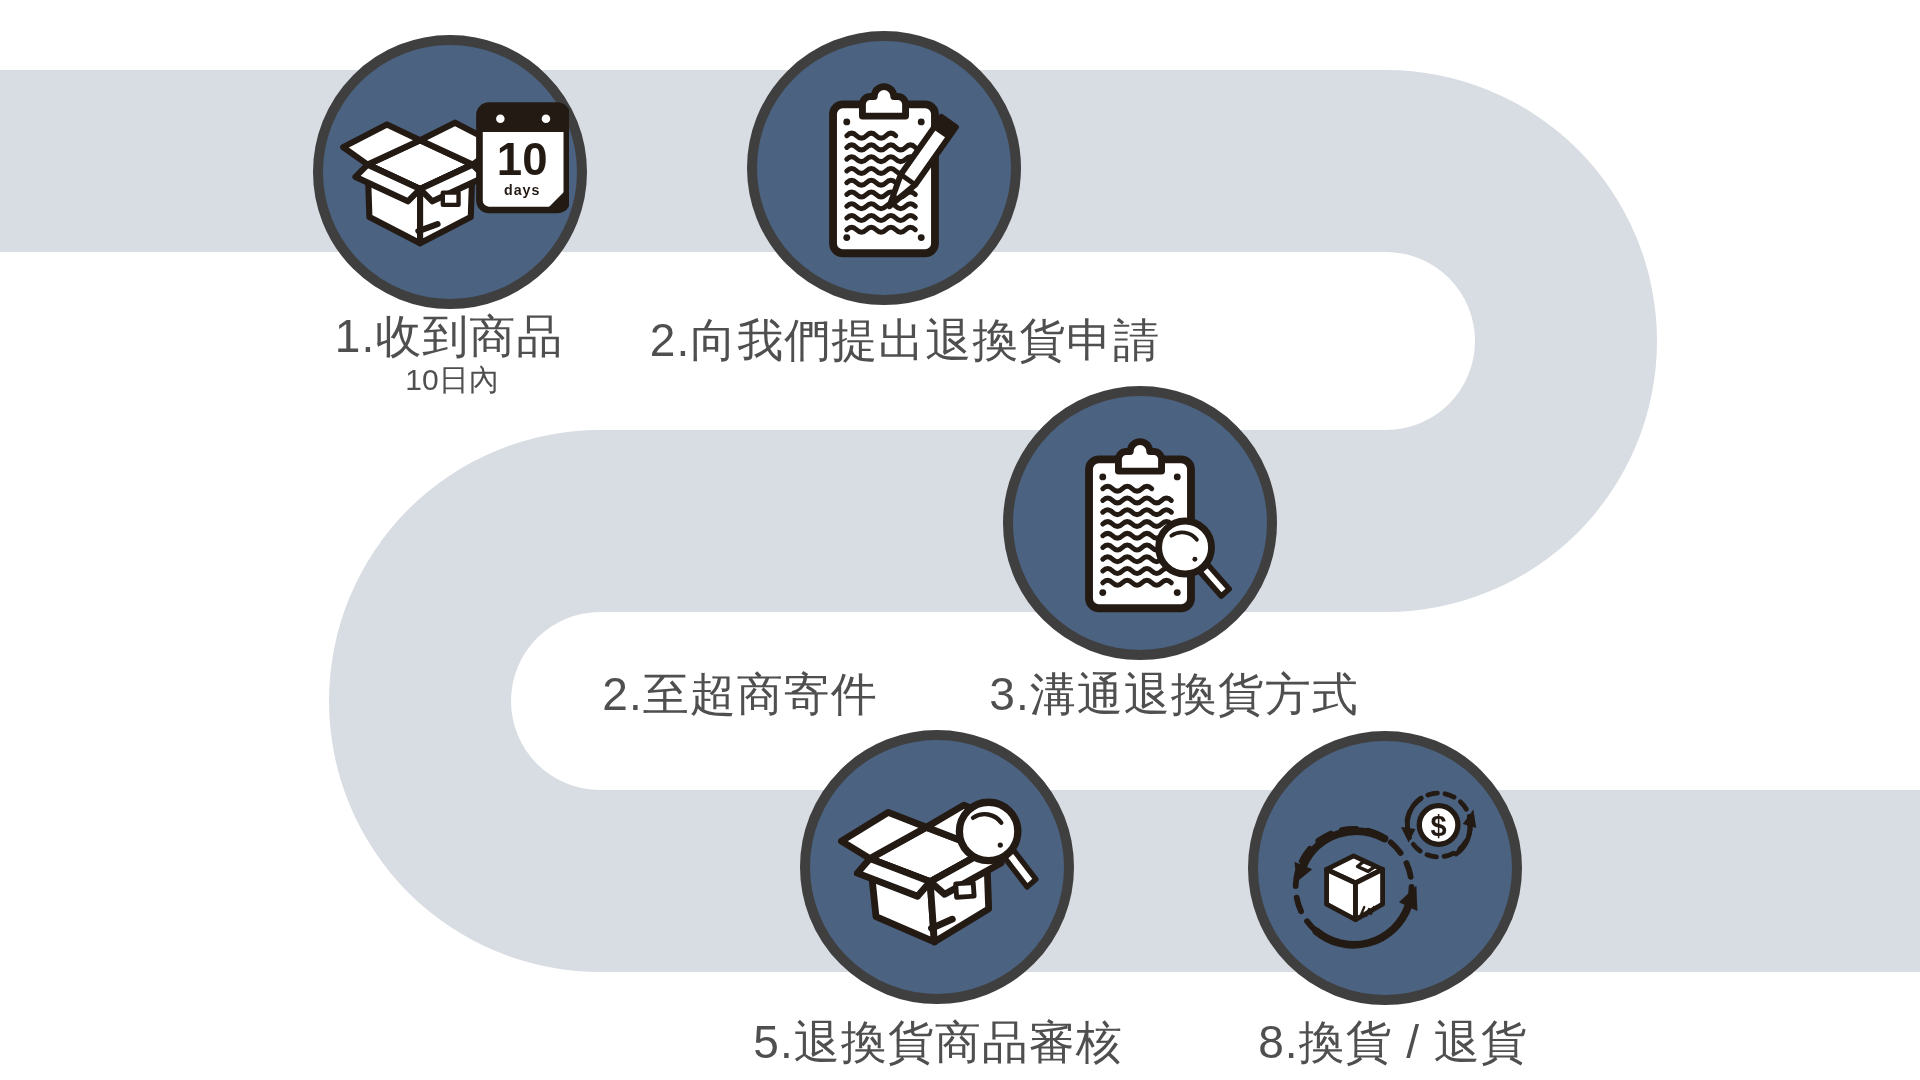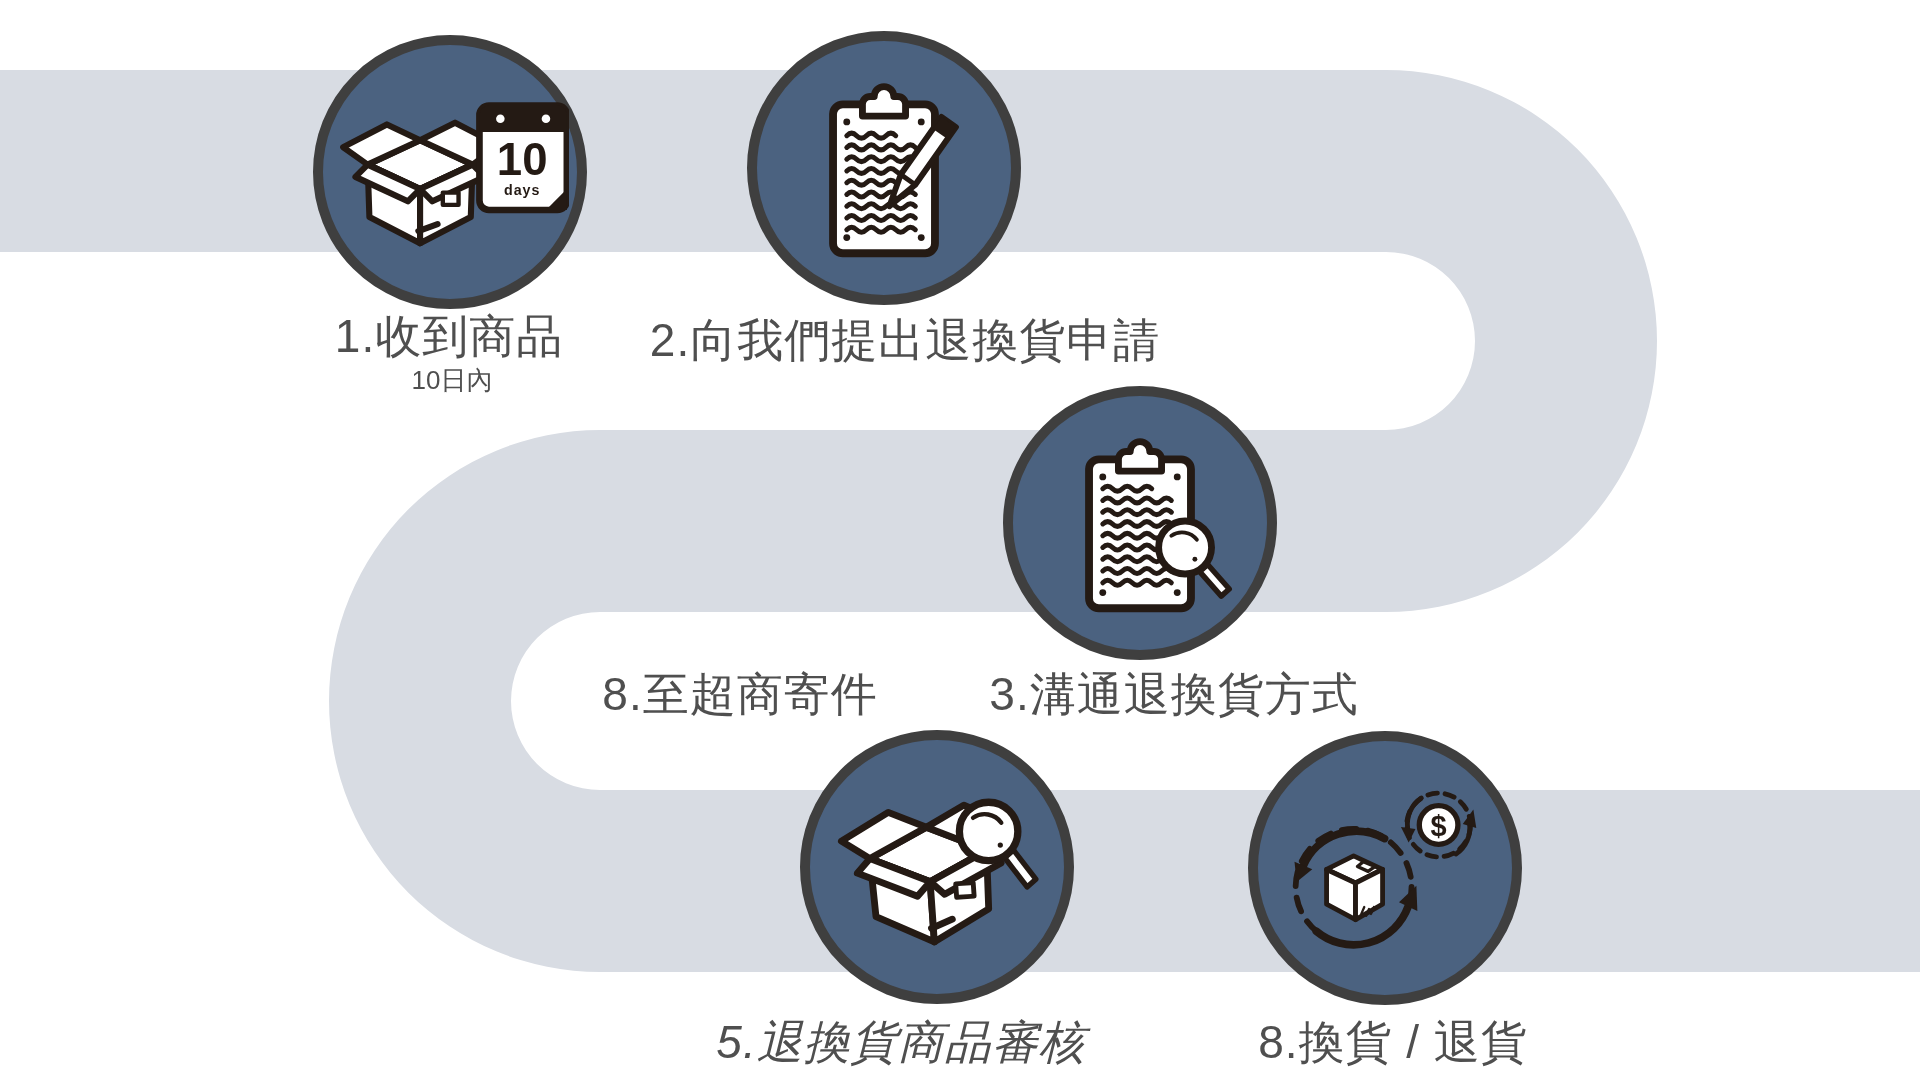--- a/index.html
+++ b/index.html
@@ -9,21 +9,21 @@
   #road-svg{position:absolute;left:0;top:0;}
   .road{fill:var(--road,#d8dce3);}
   .step-circle{position:absolute;width:274px;height:274px;box-sizing:border-box;
                border:10px solid var(--circle-border,#3f3f3f);border-radius:50%;
                background:var(--circle-fill,#4b6280);
                display:flex;align-items:center;justify-content:center;}
   .step-label{position:absolute;transform:translateX(-50%);white-space:nowrap;
               color:var(--label,#4f4f4f);font-size:46px;line-height:34px;font-weight:400;
               letter-spacing:1px;}
   .step-sublabel{position:absolute;transform:translateX(-50%);white-space:nowrap;
-              color:var(--label,#4f4f4f);font-size:26px;line-height:26px;font-weight:400;}
+              color:var(--label,#4f4f4f);font-size:30px;line-height:26px;font-weight:400;}
   
   .icon .s{fill:#ffffff;stroke:var(--ink,#241a14);stroke-linejoin:round;}
   .icon .f{fill:var(--ink,#241a14);stroke:none;}
   .icon .ln{fill:none;stroke:var(--ink,#241a14);stroke-linecap:round;stroke-linejoin:round;}
   .icon .dash{fill:none;stroke:var(--ink,#241a14);stroke-linecap:round;}
   .icon text{fill:var(--ink,#241a14);font-family:"Liberation Sans","DejaVu Sans",sans-serif;
              font-weight:bold;text-anchor:middle;}
 </style>
 </head>
 <body>
@@ -121,21 +121,21 @@
       <g>
         <polygon class="s" stroke-width="5.5" points="160.9,154.6 169.1,147.4 191.1,172.4 182.9,179.6"></polygon>
         <circle class="s" stroke-width="7" cx="146" cy="130" r="27"></circle>
         <path class="ln" stroke-width="4" d="M132 118 a19 19 0 0 1 26 4"></path>
         <circle class="f" cx="156" cy="142" r="2.5"></circle>
       </g>
     </svg>
   </div>
   <div class="step-label" style="left:1174px;top:677px;text-align:center;">3.溝通退換貨方式</div>
 
-  <div class="step-label" style="left:740px;top:677px;">8.至超商寄件</div>
+  <div class="step-label" style="left:740px;top:677px;">2.至超商寄件</div>
 
   <div class="step-circle" style="left:800px;top:730px;">
     <svg class="icon" width="224" height="200" viewBox="0 0 230 205">
       <g transform="translate(2,18) rotate(-4 100 100)">
         <polygon class="s" stroke-width="7" points="46,72 106,44 166,72 106,100"></polygon>
         <polygon class="s" stroke-width="7" points="46,72 106,100 106,162 48,132"></polygon>
         <polygon class="s" stroke-width="7" points="106,100 166,72 164,132 106,162"></polygon>
         <polygon class="s" stroke-width="7" points="46,72 106,100 92,114 32,86"></polygon>
         <polygon class="s" stroke-width="7" points="106,100 166,72 180,86 120,114"></polygon>
         <polygon class="s" stroke-width="7" points="18,52 68,26 106,44 46,72"></polygon>
@@ -144,21 +144,21 @@
         <path class="ln" stroke-width="7" d="M104 148 L126 140"></path>
       </g>
       <g>
         <polygon class="s" stroke-width="5.5" points="184.5,93 193.5,85 216.5,115 207.5,123"></polygon>
         <circle class="s" stroke-width="7.5" cx="168" cy="66" r="30"></circle>
         <path class="ln" stroke-width="4.5" d="M152 52 a21 21 0 0 1 29 5"></path>
         <circle class="f" cx="180" cy="80" r="2.7"></circle>
       </g>
     </svg>
   </div>
-  <div class="step-label" style="left:901px;top:1025px;font-style:italic;">5.退換貨商品審核</div>
+  <div class="step-label" style="left:938px;top:1025px;">5.退換貨商品審核</div>
 
   <div class="step-circle" style="left:1248px;top:731px;">
     <svg class="icon" width="218" height="198" viewBox="0 0 225 205">
       <g>
         <circle class="dash" stroke-width="6" stroke-dasharray="15 12" cx="80" cy="122" r="60"></circle>
         <path class="ln" stroke-width="8" d="M112 72 A60 60 0 0 0 28 100"></path>
         <polygon class="f" points="21,117 37.2,103.9 18.8,96.1"></polygon>
         <path class="ln" stroke-width="8" d="M41.4 168 A60 60 0 0 0 136.4 142.5"></path>
         <polygon class="f" points="145,121 146,147 127,138"></polygon>
         <g>

